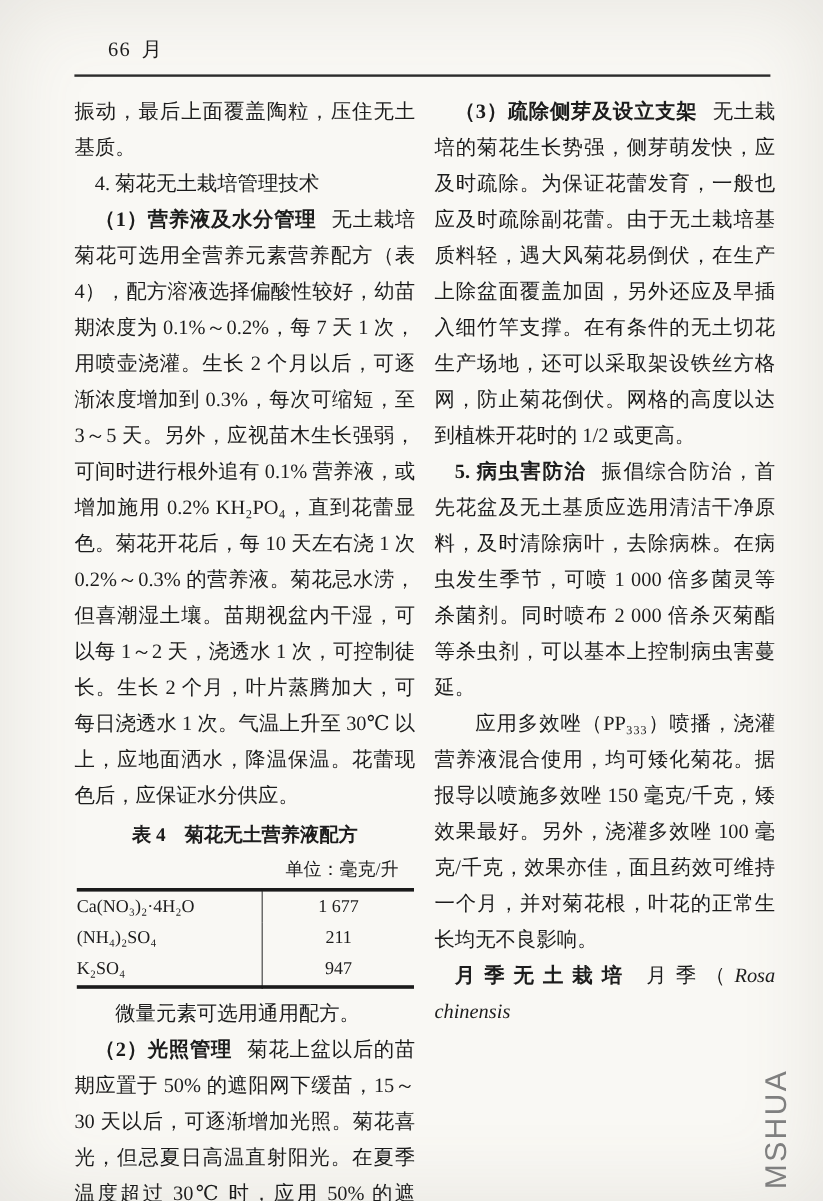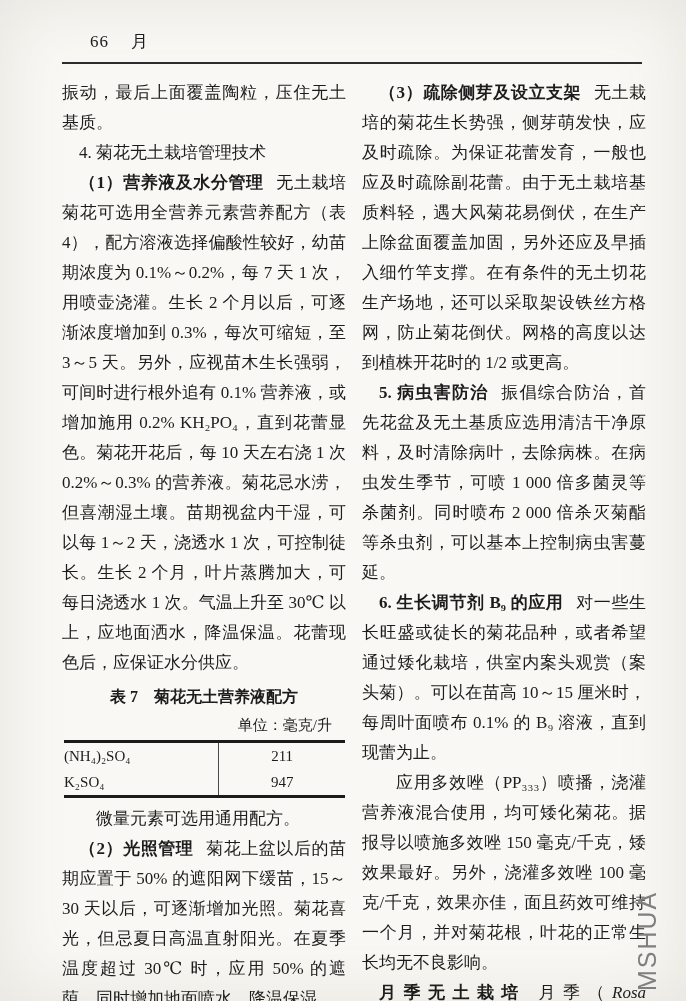--- a/index.html
+++ b/index.html
@@ -9,21 +9,21 @@
     background:#f9f8f4;
     overflow:hidden;
     font-family:"Liberation Serif","DejaVu Serif",serif;
     color:#1c1c1c;
     box-shadow:inset 0 0 70px rgba(110,105,90,.14);
   }
   .page-header{
     position:absolute;top:30px;left:90px;
     font-size:17px;letter-spacing:1px;
   }
-  .page-header .num{margin-right:22px;}
+  .page-header .num{margin-right:9px;}
   .header-rule{
     position:absolute;top:62px;left:62px;width:580px;height:2px;
     background:#2c2c2c;
   }
   .columns{
     position:absolute;top:78px;left:62px;width:584px;
     display:flex;gap:16px;
   }
   .col{
     width:284px;
@@ -77,44 +77,47 @@
   <div class="header-rule"></div>
 
   <div class="columns">
 
     <section class="col">
       <p class="ind0">振动，最后上面覆盖陶粒，压住无土基质。</p>
       <p class="ind1 heading">4. 菊花无土栽培管理技术</p>
       <p class="ind1"><span class="lead">（1）营养液及水分管理</span><span>无土栽培菊花可选用全营养元素营养配方（表4），配方溶液选择偏酸性较好，幼苗期浓度为 0.1%～0.2%，每 7 天 1 次，用喷壶浇灌。生长 2 个月以后，可逐渐浓度增加到 0.3%，每次可缩短，至 3～5 天。另外，应视苗木生长强弱，可间时进行根外追有 0.1% 营养液，或增加施用 0.2% KH₂PO₄，直到花蕾显色。菊花开花后，每 10 天左右浇 1 次 0.2%～0.3% 的营养液。菊花忌水涝，但喜潮湿土壤。苗期视盆内干湿，可以每 1～2 天，浇透水 1 次，可控制徒长。生长 2 个月，叶片蒸腾加大，可每日浇透水 1 次。气温上升至 30℃ 以上，应地面洒水，降温保温。花蕾现色后，应保证水分供应。</span></p>
 
       <div class="tablewrap">
-        <p class="table-caption">表 7　菊花无土营养液配方</p>
+        <p class="table-caption">表 4　菊花无土营养液配方</p>
         <p class="table-unit">单位：毫克/升</p>
         <table class="nutrient">
           <tbody>
+            <tr>
+              <td class="compound">Ca(NO₃)₂·4H₂O</td>
+              <td class="value">1 677</td>
+            </tr>
             <tr>
               <td class="compound">(NH₄)₂SO₄</td>
               <td class="value">211</td>
             </tr>
             <tr>
               <td class="compound">K₂SO₄</td>
               <td class="value">947</td>
             </tr>
           </tbody>
         </table>
       </div>
 
       <p class="ind2">微量元素可选用通用配方。</p>
       <p class="ind1"><span class="lead">（2）光照管理</span><span>菊花上盆以后的苗期应置于 50% 的遮阳网下缓苗，15～30 天以后，可逐渐增加光照。菊花喜光，但忌夏日高温直射阳光。在夏季温度超过 30℃ 时，应用 50% 的遮荫、同时增加地面喷水，降温保湿。</span></p>
     </section>
 
     <section class="col">
       <p class="ind1"><span class="lead">（3）疏除侧芽及设立支架</span><span>无土栽培的菊花生长势强，侧芽萌发快，应及时疏除。为保证花蕾发育，一般也应及时疏除副花蕾。由于无土栽培基质料轻，遇大风菊花易倒伏，在生产上除盆面覆盖加固，另外还应及早插入细竹竿支撑。在有条件的无土切花生产场地，还可以采取架设铁丝方格网，防止菊花倒伏。网格的高度以达到植株开花时的 1/2 或更高。</span></p>
       <p class="ind1"><span class="lead">5. 病虫害防治</span><span>振倡综合防治，首先花盆及无土基质应选用清洁干净原料，及时清除病叶，去除病株。在病虫发生季节，可喷 1 000 倍多菌灵等杀菌剂。同时喷布 2 000 倍杀灭菊酯等杀虫剂，可以基本上控制病虫害蔓延。</span></p>
-      <p class="ind1"><span class="lead">6. 生长调节剂 B₉ 的应用</span><span>对一些生长旺盛或徒长的菊花品种，或者希望通过矮化栽培，供室内案头观赏（案头菊）。可以在苗高 10～15 厘米时，每周叶面喷布 0.1% 的 B₉ 溶液，直到现蕾为止。</span></p>
       <p class="ind2">应用多效唑（PP₃₃₃）喷播，浇灌营养液混合使用，均可矮化菊花。据报导以喷施多效唑 150 毫克/千克，矮效果最好。另外，浇灌多效唑 100 毫克/千克，效果亦佳，面且药效可维持一个月，并对菊花根，叶花的正常生长均无不良影响。</p>
       <p class="ind1"><span class="lead">月季无土栽培</span><span>月季（</span><span class="italic">Rosa chinensis</span></p>
     </section>
 
   </div>
 
   <div class="watermark">MSHUA</div>
 
 </div>
 

